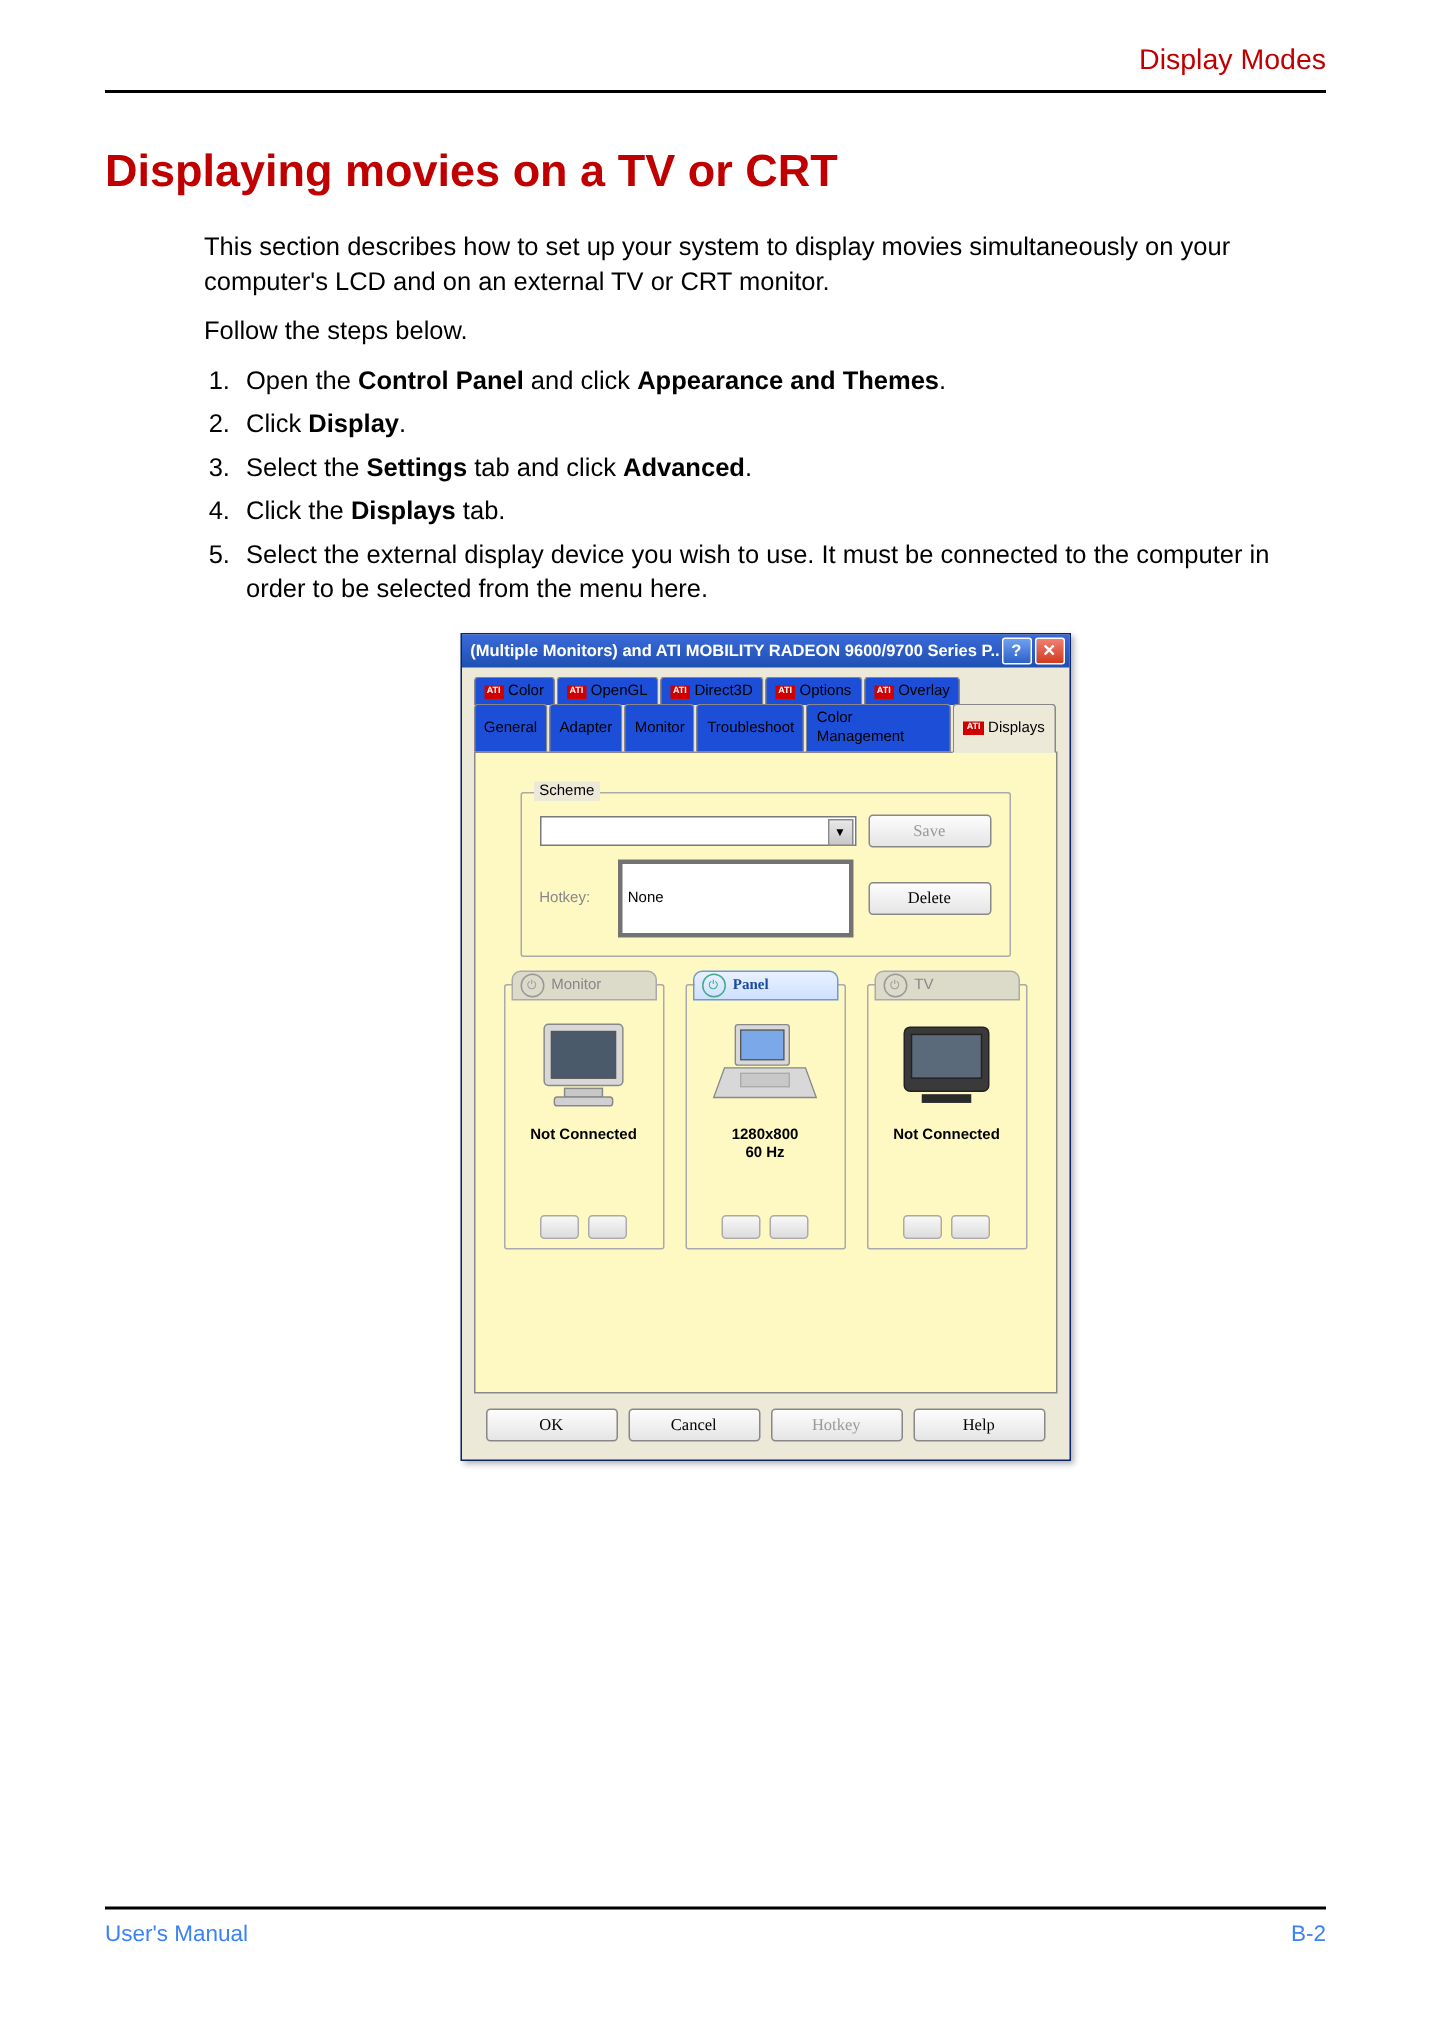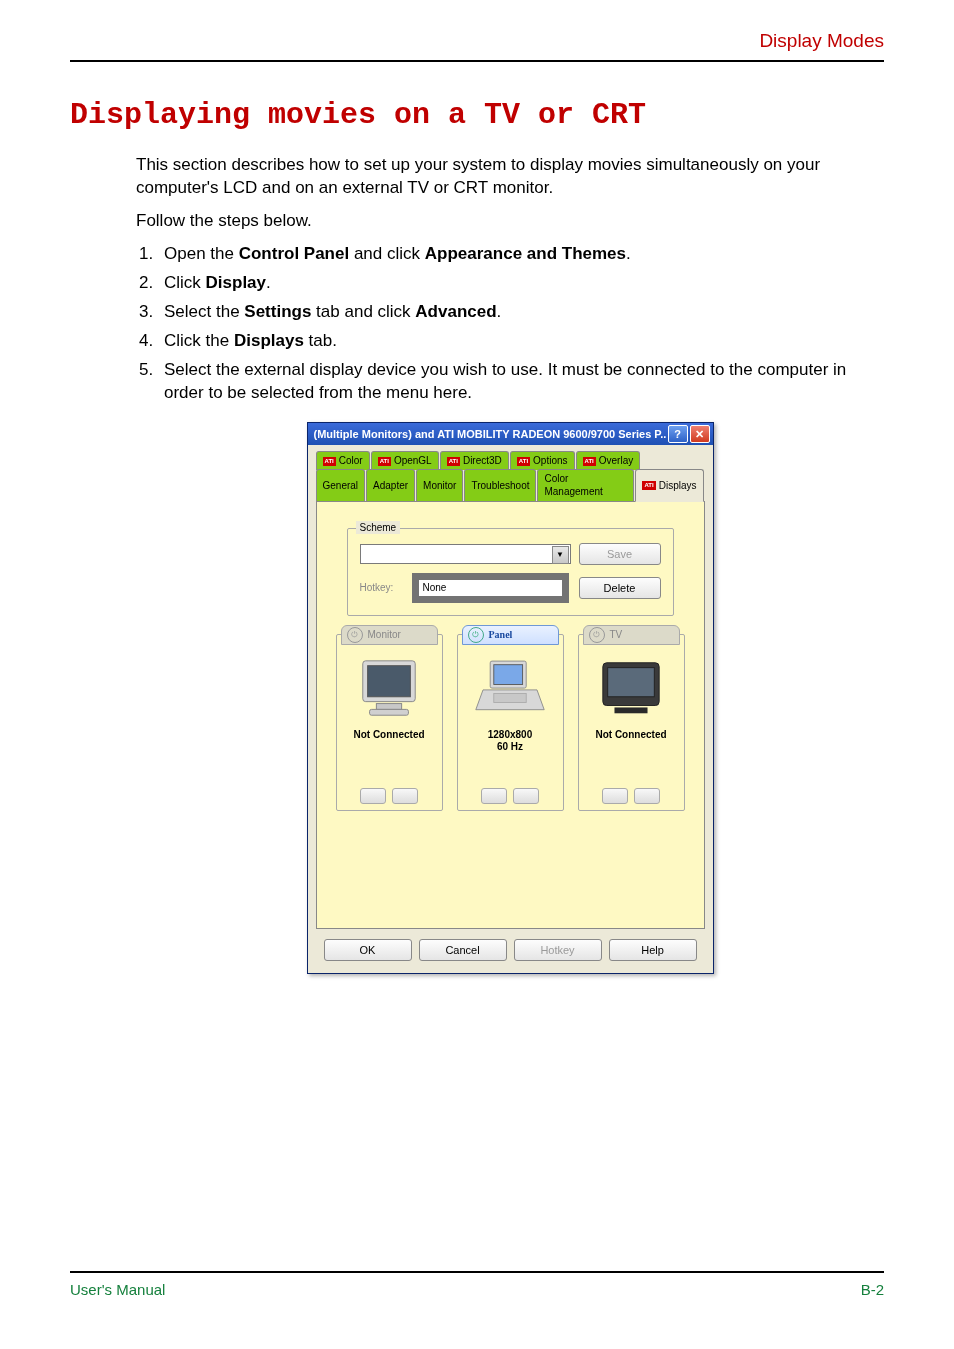--- a/index.html
+++ b/index.html
@@ -22,21 +22,21 @@
     font-size: 19px;
     padding-bottom: 8px;
   }
   hr.top {
     border: none;
     border-top: 2px solid #000;
     margin: 0 0 36px 0;
   }
   h1 {
     color: #c00000;
-    font-family: Liberation Mono, monospace;
+    font-family: Liberation Sans, sans-serif;
     font-weight: bold;
     font-size: 30px;
     margin: 0 0 22px 0;
   }
   .body-text {
     margin-left: 66px;
     font-size: 17px;
     line-height: 1.35;
     color: #000;
   }
@@ -104,21 +104,21 @@
   .tabs-area {
     padding: 6px 8px 0 8px;
   }
   .tab-row {
     display: flex;
     position: relative;
   }
   .tab {
     border: 1px solid #888;
     border-bottom: none;
-    background: #84cc16;
+    background: #1d4ed8;
     padding: 2px 6px;
     border-top-left-radius: 3px;
     border-top-right-radius: 3px;
     margin-right: 1px;
     display: flex;
     align-items: center;
     gap: 3px;
     font-size: 10px;
     position: relative;
     z-index: 1;
@@ -190,28 +190,28 @@
   .xpbtn {
     min-width: 60px;
     height: 20px;
     border: 1px solid #888;
     border-radius: 3px;
     background: linear-gradient(#fdfdfd,#e5e5e5);
     font-size: 11px;
     padding: 0 10px;
     cursor: pointer;
     text-align: center;
-    display:inline-flex;align-items:center;justify-content:center;
+    display:inline-flex;align-items:center;justify-content:center;font-family:Liberation Serif, serif;
   }
   .xpbtn.disabled { color: #9a9a9a; }
   .text-input {
     background: #fff;
-    border: 7px solid #737373;
+    border: 3px solid #737373;
     height: 16px;
-    padding: 0 4px;
+    padding: 15px 4px;
     font-size: 10px;
     display:flex;align-items:center;
   }
   .scheme-hotkey-row {
     display:flex;align-items:center;gap:10px;
   }
   .scheme-hotkey-row .label { font-size:10px; width:42px; color:#888;}
   .scheme-hotkey-row .text-input { flex:1; }
 
   .displays-row {
@@ -293,21 +293,21 @@
     right: 70px;
     bottom: 22px;
   }
   .footer hr {
     border: none;
     border-top: 2px solid #000;
     margin-bottom: 8px;
   }
   .footer-row {
     display:flex;justify-content:space-between;
-    color:#15803d;
+    color:#3b82f6;
     font-size:15px;
   }
 </style>
 </head>
 <body>
 
 <div class="page">
   <div class="header-right">Display Modes</div>
   <hr class="top">
 

